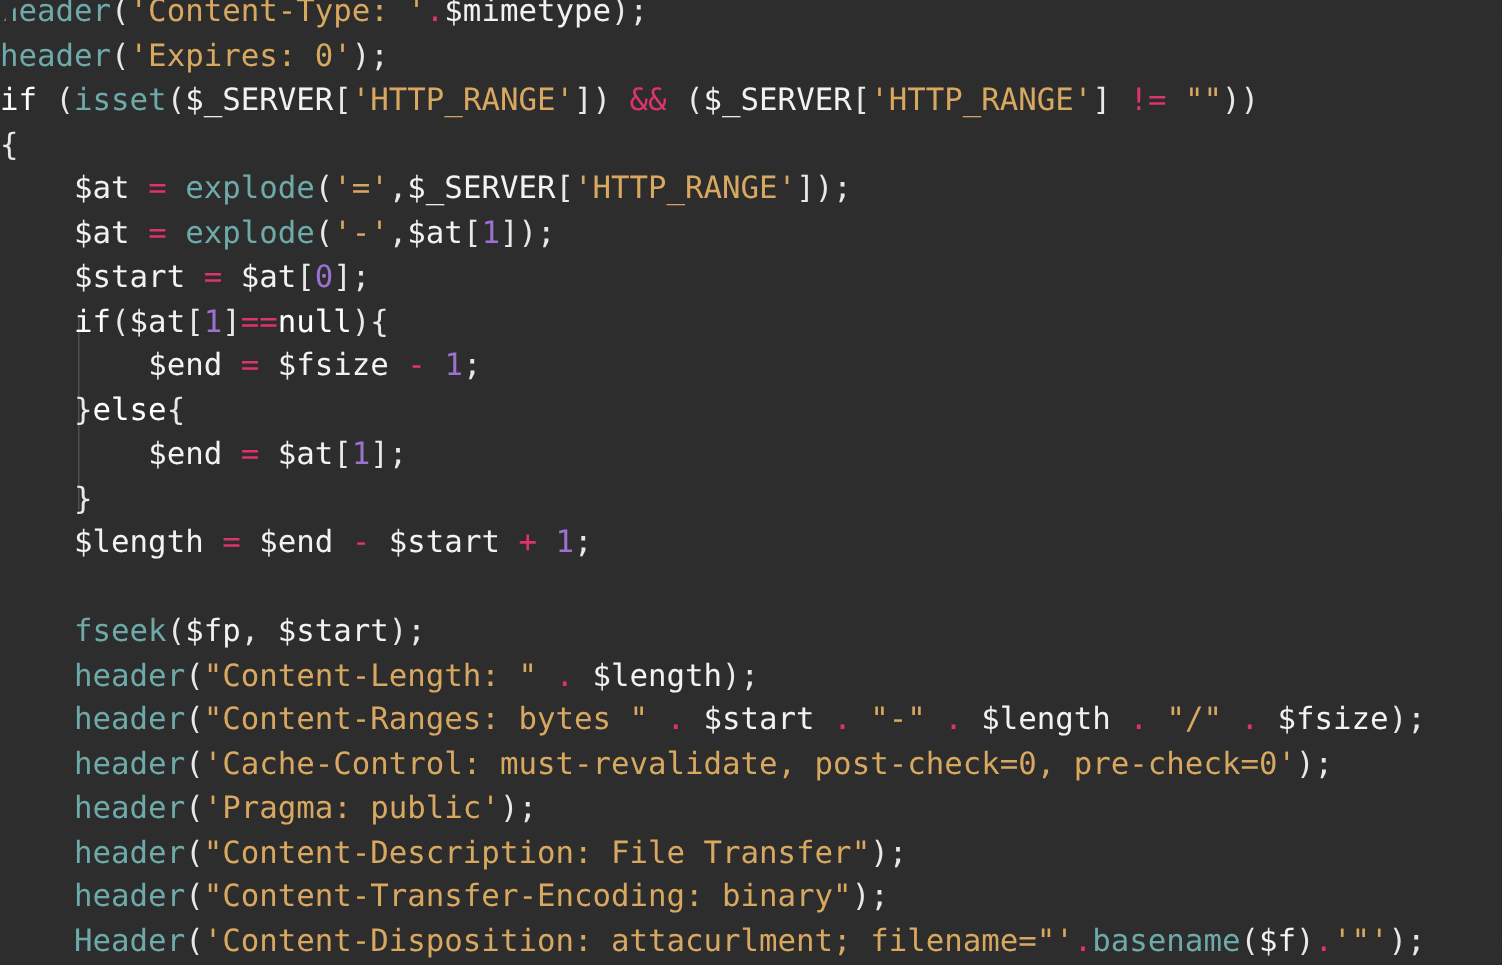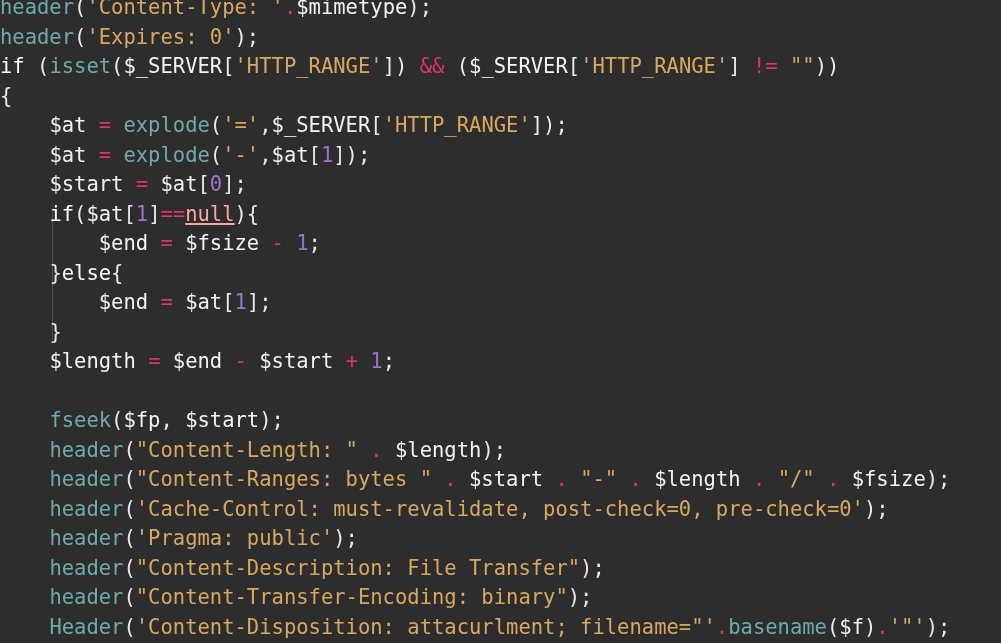--- a/index.html
+++ b/index.html
@@ -11,20 +11,21 @@
   #editor {
     position: relative;
     width: 1001px;
     height: 643px;
     background: #2d2d2d;
     overflow: hidden;
     font-family: "DejaVu Sans Mono", "Liberation Mono", monospace;
     font-size: 20.5px;
     line-height: 29.5px;
     letter-spacing: 0px;
+    border-radius: 25px;
     -webkit-font-smoothing: antialiased;
   }
   #code-surface {
     position: absolute;
     left: 0;
     top: -7px;          
     width: 1300px;
     white-space: pre;
   }
   .code-line {
@@ -46,21 +47,21 @@
     opacity: .55;
   }
 
   
   .t-plain  { color: #e8e8e8; }
   .t-fn     { color: #6faaaa; }
   .t-str    { color: #d8a860; }
   .t-kw     { color: #ffffff; }
   .t-op     { color: #e0336b; }
   .t-num    { color: #9b72cf; }
-  .t-const  { color: #fca5a5; text-decoration: underline; }
+  .t-const  { color: #ffffff; }
   .t-punc   { color: #e8e8e8; }
   .t-var    { color: #f2f2f2; }
 </style>
 </head>
 <body style="background: rgb(45, 45, 45);">
 
 <div id="editor" style="background: rgb(45, 45, 45);">
   <div class="guides" id="guides">
       <div class="guide" style="left: 52px; top: 212px; height: 128px;"></div>
       <div class="guide" style="left: 128px; top: 0px; height: 0px;"></div>

